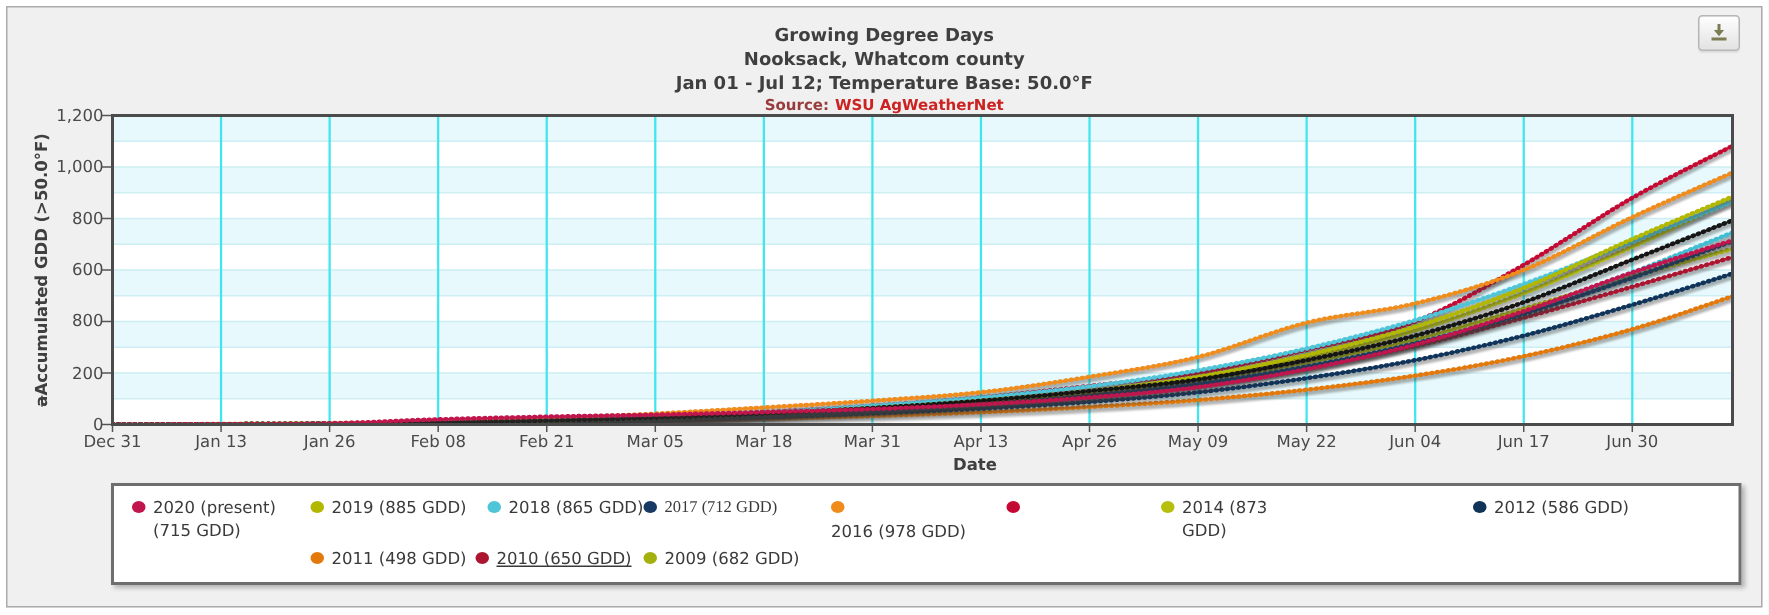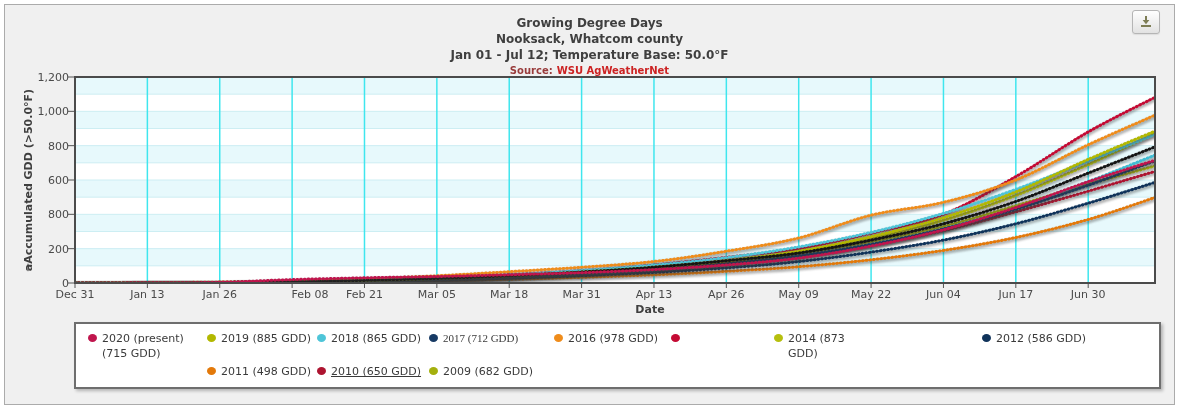--- a/index.html
+++ b/index.html
@@ -205,21 +205,21 @@
         <line x1="940.8247422680413" x2="940.8247422680413" y1="207" y2="211" stroke="#555" stroke-width="1"></line>
         <line x1="1013.1958762886597" x2="1013.1958762886597" y1="207" y2="211" stroke="#555" stroke-width="1"></line>
         <rect x="0" y="0" width="1080" height="206" fill="none" stroke="#4b4b4b" stroke-width="2"></rect>
       </svg>
   </div>
 
   <div class="x-labels" id="x-labels">
       <span style="left: 0px;">Dec 31</span>
       <span style="left: 72.3711px;">Jan 13</span>
       <span style="left: 144.742px;">Jan 26</span>
-      <span style="left: 217.113px; margin-left: 18px;">Feb 08</span>
+      <span style="left: 217.113px;">Feb 08</span>
       <span style="left: 289.485px;">Feb 21</span>
       <span style="left: 361.856px;">Mar 05</span>
       <span style="left: 434.227px;">Mar 18</span>
       <span style="left: 506.598px;">Mar 31</span>
       <span style="left: 578.969px;">Apr 13</span>
       <span style="left: 651.34px;">Apr 26</span>
       <span style="left: 723.711px;">May 09</span>
       <span style="left: 796.082px;">May 22</span>
       <span style="left: 868.454px;">Jun 04</span>
       <span style="left: 940.825px;">Jun 17</span>
@@ -229,29 +229,29 @@
 
   <div class="legend" id="legend">
       <div class="legend-item" style="grid-area: 1 / 1 / 3;">
         <span class="legend-marker" style="background: rgb(192, 21, 77);"></span>
         <span class="legend-label w90">2020 (present) (715 GDD)</span>
       </div>
       <div class="legend-item" style="grid-area: 1 / 2;">
         <span class="legend-marker" style="background: rgb(178, 184, 0);"></span>
         <span class="legend-label">2019 (885 GDD)</span>
       </div>
-      <div class="legend-item" style="grid-area: 1 / 3;">
+      <div class="legend-item" style="grid-area: 1 / 3; justify-content: flex-end;">
         <span class="legend-marker" style="background: rgb(78, 197, 216);"></span>
         <span class="legend-label">2018 (865 GDD)</span>
       </div>
       <div class="legend-item" style="grid-area: 1 / 4; font-family: Liberation Serif, serif;">
         <span class="legend-marker" style="background: rgb(23, 58, 100);"></span>
         <span class="legend-label">2017 (712 GDD)</span>
       </div>
-      <div class="legend-item" style="grid-area: 1 / 5;">
+      <div class="legend-item" style="grid-area: 1 / 5; flex-direction: column;">
         <span class="legend-marker" style="background: rgb(239, 140, 27);"></span>
         <span class="legend-label">2016 (978 GDD)</span>
       </div>
       <div class="legend-item" style="grid-area: 1 / 6;">
         <span class="legend-marker" style="background: rgb(196, 10, 51);"></span>
       </div>
       <div class="legend-item" style="grid-area: 1 / 7;">
         <span class="legend-marker" style="background: rgb(182, 191, 14);"></span>
         <span class="legend-label">2014 (873 GDD)</span>
       </div>

